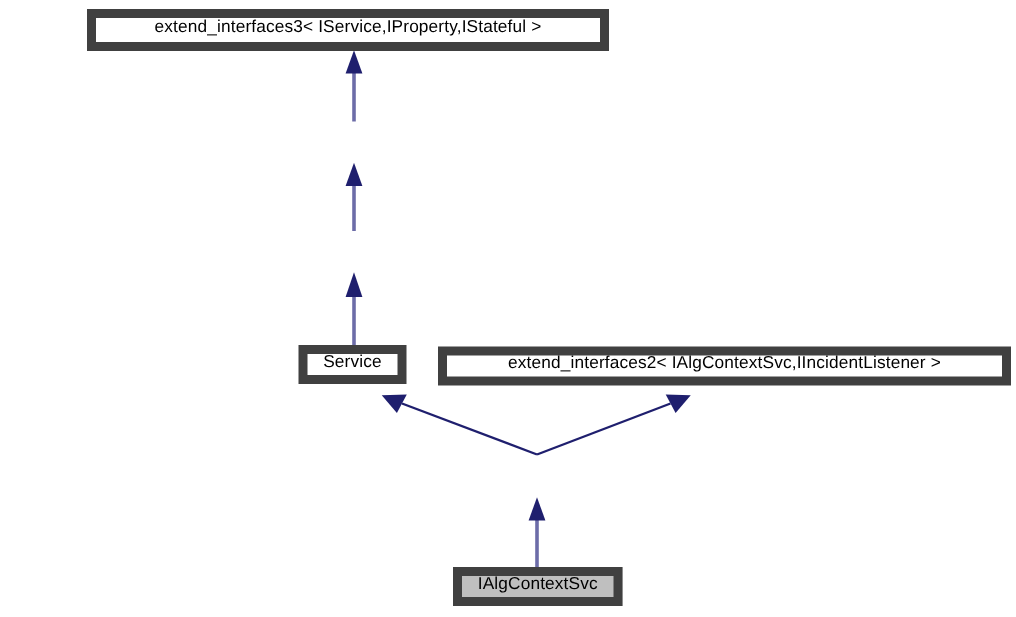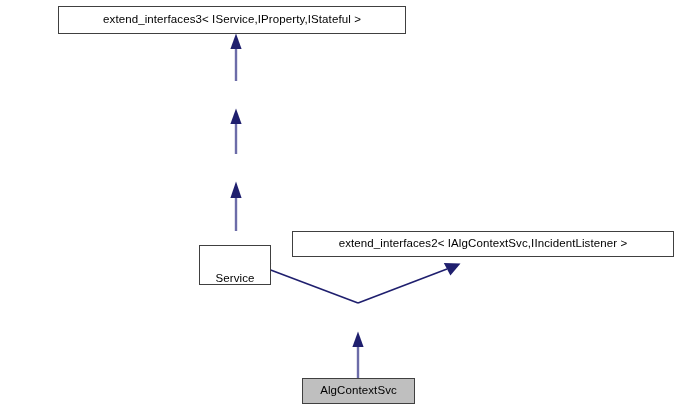--- a/index.html
+++ b/index.html
@@ -21,21 +21,21 @@
   #arrow-layer {
     position: absolute;
     left: 0;
     top: 0;
     width: 677px;
     height: 411px;
   }
   .node {
     position: absolute;
     box-sizing: border-box;
-    border: 1px solid #404040;
+    border: 6px solid #404040;
     background: #ffffff;
     display: flex;
     align-items: center;
     justify-content: center;
     white-space: nowrap;
     font-size: 11.5px;
     line-height: 1;
     color: #000000;
     letter-spacing: 0.1px;
     z-index: 2;
@@ -46,21 +46,21 @@
     transform: translateY(-0.5px);
   }
   .node.highlight {
     background: #bfbfbf;
   }
 
   
   #node-extend-interfaces3 { left: 58px;  top: 6px;   width: 348px; height: 28px; }
   #node-implements3        { left: 78px;  top: 81px;  width: 312px; height: 28px; }
   #node-commonmessaging    { left: 4px;   top: 154px; width: 465px; height: 28px; }
-  #node-service            { left: 199px; top: 245px; width: 72px;  height: 40px; align-items: flex-end; }
+  #node-service            { left: 199px; top: 230px; width: 72px;  height: 26px; }
   #node-extend-interfaces2 { left: 292px; top: 231px; width: 382px; height: 26px; }
   #node-extends2           { left: 170px; top: 304px; width: 376px; height: 27px; }
   #node-algcontextsvc      { left: 302px; top: 378px; width: 113px; height: 26px; }
 </style>
 </head>
 <body>
 
 <div id="diagram">
 
   <svg id="arrow-layer" viewBox="0 0 677 411" width="677" height="411" xmlns="http://www.w3.org/2000/svg">
@@ -105,16 +105,16 @@
   <div class="node" id="node-service">
     <span class="label">Service</span>
   </div>
 
   <div class="node" id="node-extend-interfaces2">
     <span class="label">extend_interfaces2&lt; IAlgContextSvc,IIncidentListener &gt;</span>
   </div>
 
 
   <div class="node highlight" id="node-algcontextsvc">
-    <span class="label">AlgContextSvc</span>
+    <span class="label">IAlgContextSvc</span>
   </div>
 
 </div>
 
 </body></html>

